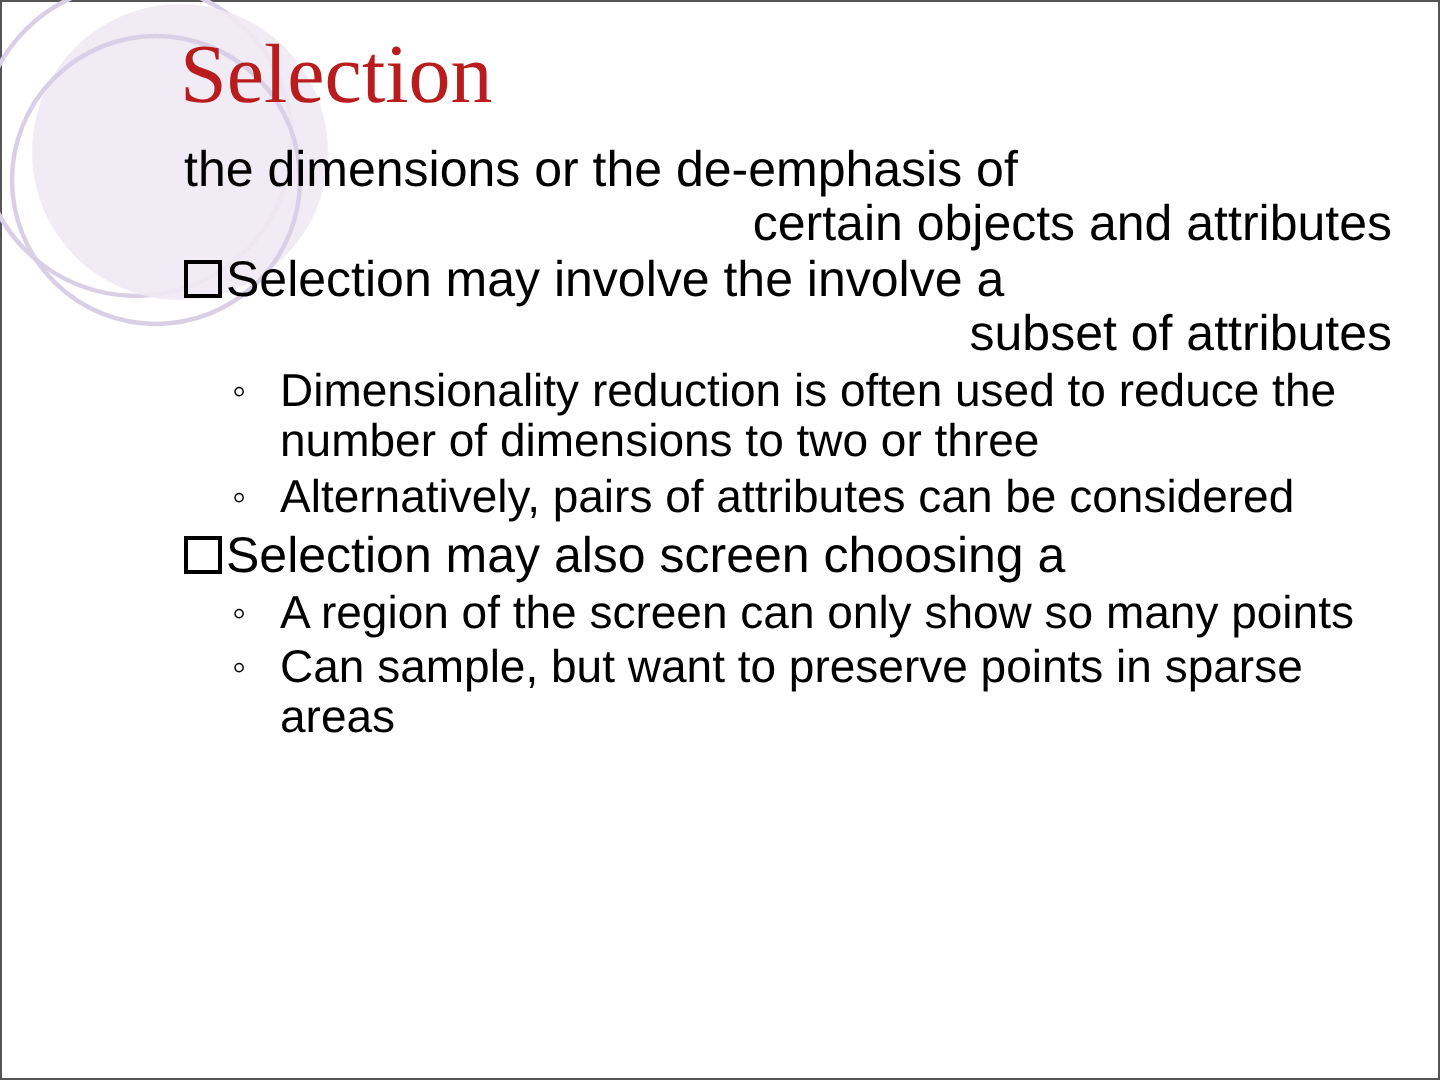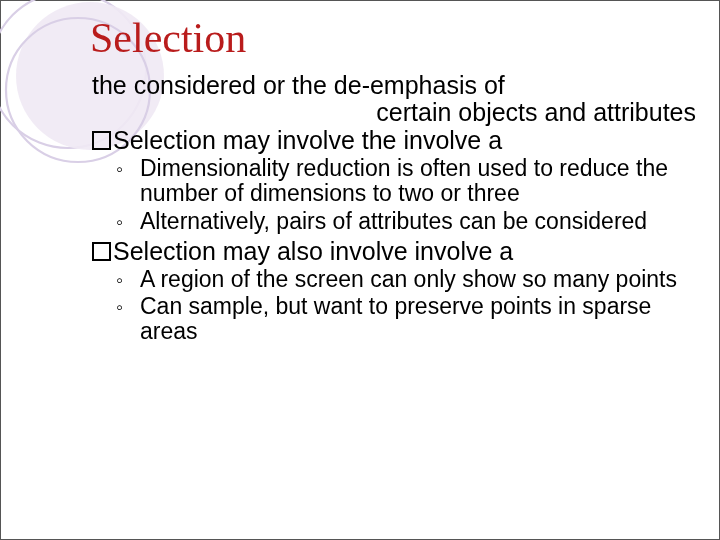--- a/index.html
+++ b/index.html
@@ -99,41 +99,42 @@
     <circle cx="100" cy="84" r="74" fill="#efe9f4" fill-opacity="0.9"></circle>
     <circle cx="88" cy="98" r="72" fill="none" stroke="#d9cfe6" stroke-width="2.2"></circle>
   </svg>
 </div>
 
 <div class="title">Selection</div>
 
 <div class="body">
 
   <p class="lvl1 no-bullet">
-    <span>the considered or the de-emphasis of</span><br>
+    <span>the dimensions or the de-emphasis of</span><br>
     <span class="indent-continue">certain objects and attributes</span>
   </p>
 
   <p class="lvl1">
     <span class="box-char"></span><span>Selection may involve the involve a</span><br>
+    <span class="indent-continue">subset of attributes</span>
   </p>
 
   <div class="sub-block">
     <div class="sub-item">
       <div class="sub-bullet">◦</div>
       <div class="sub-text">Dimensionality reduction is often used to reduce the number of dimensions to two or three</div>
     </div>
     <div class="sub-item">
       <div class="sub-bullet">◦</div>
       <div class="sub-text">Alternatively, pairs of attributes can be considered</div>
     </div>
   </div>
 
   <p class="lvl1">
-    <span class="box-char"></span><span>Selection may also involve involve a</span><br>
+    <span class="box-char"></span><span>Selection may also screen choosing a</span><br>
   </p>
 
   <div class="sub-block">
     <div class="sub-item">
       <div class="sub-bullet">◦</div>
       <div class="sub-text"> A region of the screen can only show so many points</div>
     </div>
     <div class="sub-item">
       <div class="sub-bullet">◦</div>
       <div class="sub-text">Can sample, but want to preserve points in sparse areas</div>

